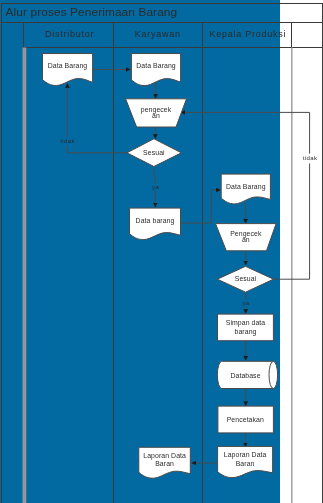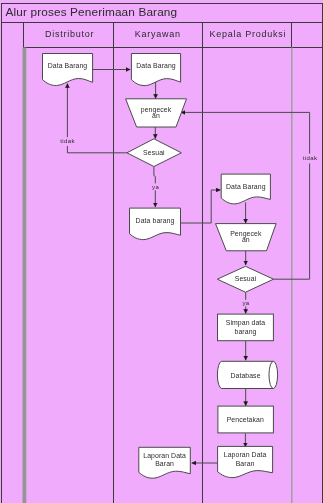--- a/index.html
+++ b/index.html
@@ -1,18 +1,18 @@
 <!DOCTYPE html>
 <html><head>
 <meta charset="utf-8">
 <style>
   html,body{margin:0;padding:0;background:#ffffff;}
   body{width:323px;height:503px;overflow:hidden;
        font-family:"Liberation Sans",sans-serif;-webkit-font-smoothing:antialiased;}
-  #stage{position:relative;width:323px;height:503px;background:#f0abfc;}
+  #stage{position:relative;width:280px;height:503px;background:#0369a1;}
   svg#sheet{position:absolute;left:0;top:0;display:block;}
   .shape{fill:#ffffff;stroke:#4a4a4a;stroke-width:1;}
   .conn{stroke:#4a4a4a;stroke-width:1;fill:none;}
   text{fill:#2b2b2b;font-family:"Liberation Sans",sans-serif;}
   .ttl{font-size:11.8px;letter-spacing:0.13px;}
   .colhdr{font-size:9px;letter-spacing:0.75px;text-anchor:middle;}
   .nodetxt{font-size:6.9px;letter-spacing:0.08px;text-anchor:middle;}
   .edgelbl{font-size:6px;letter-spacing:0.4px;text-anchor:middle;}
 </style>
 </head>

